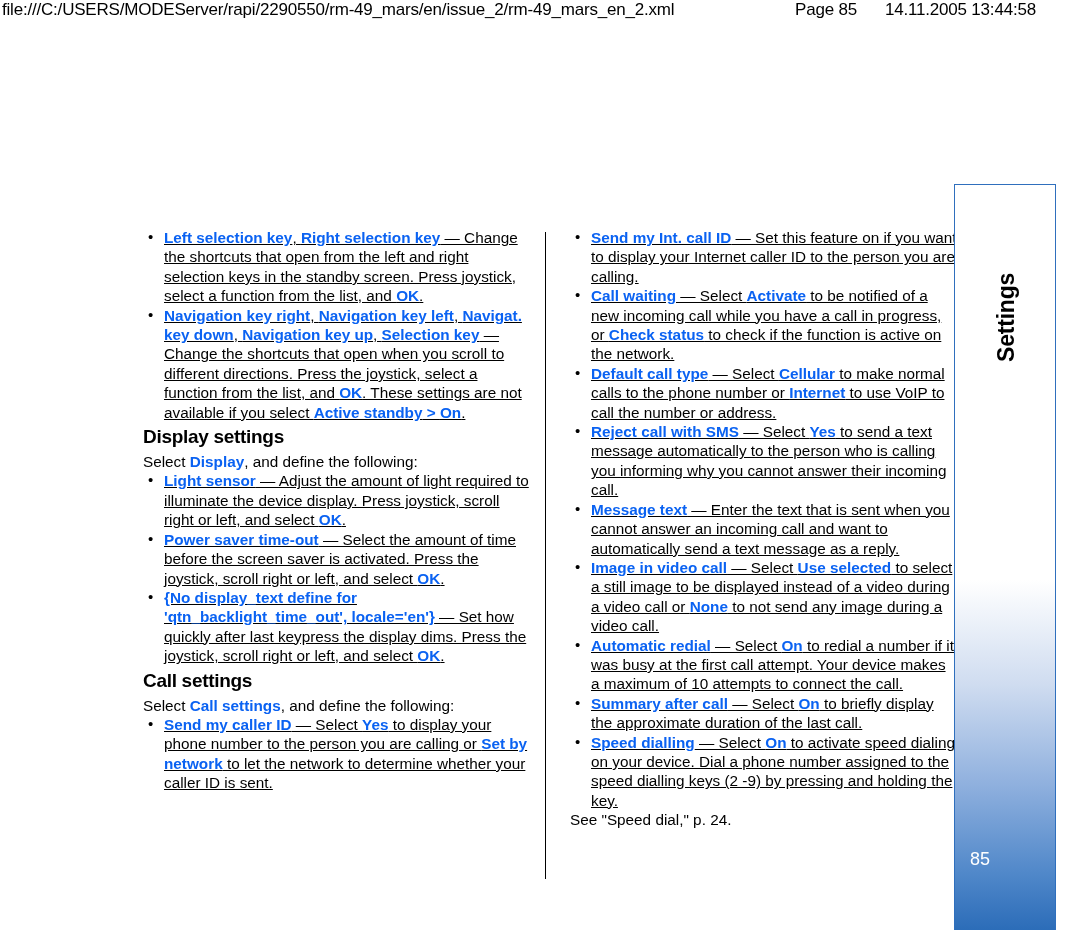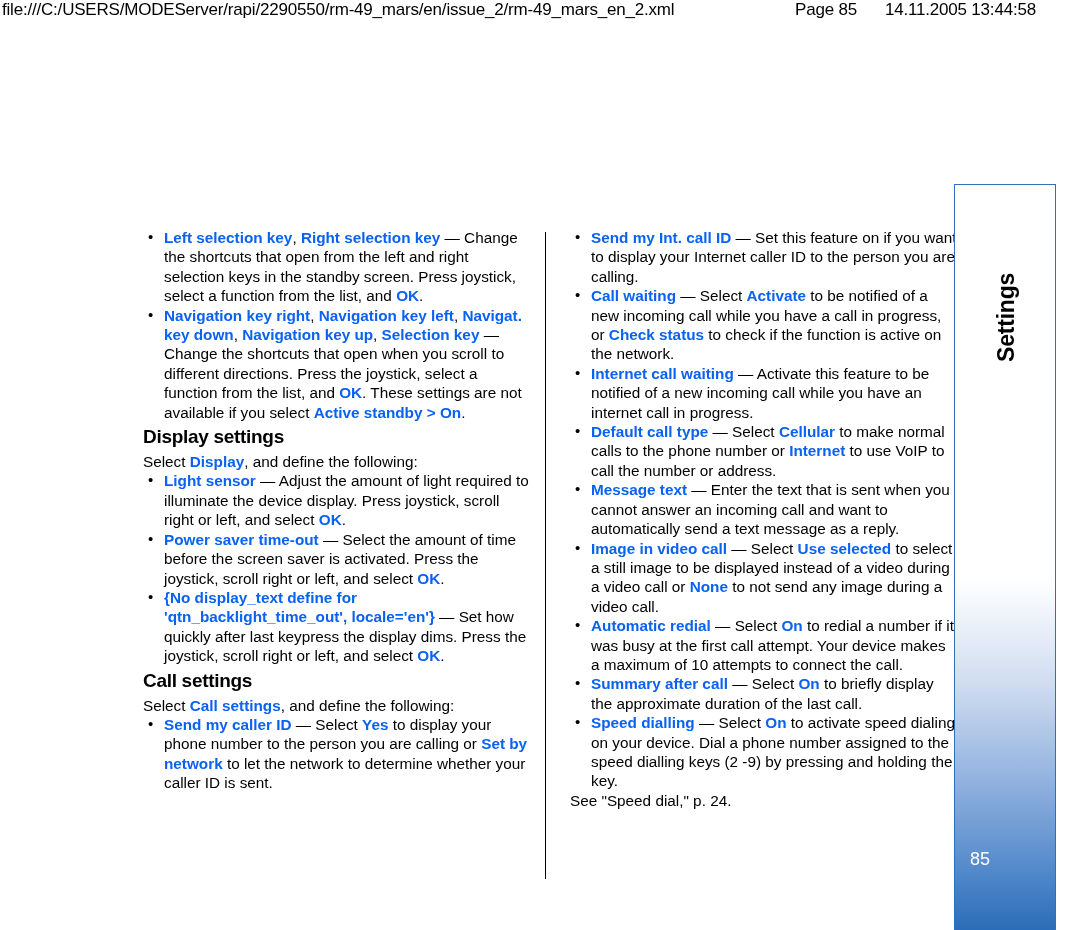--- a/index.html
+++ b/index.html
@@ -84,20 +84,21 @@
 
   ul.bullets {
     list-style: none;
     margin: 0;
     padding: 0;
   }
   ul.bullets > li {
     position: relative;
     padding-left: 21px;
     margin: 0 0 0 0;
+    text-decoration: underline;
   }
   ul.bullets > li::before {
     content: "\2022";
     position: absolute;
     left: 5px;
     top: -1px;
     font-size: 15px;
     line-height: 19.4px;
     color: #000;
   }
@@ -207,22 +208,22 @@
       <li><span class="kw">Send my caller ID</span><span class="plain"> — Select </span><span class="kw">Yes</span><span class="plain"> to display your phone number to the person you are calling or </span><span class="kw">Set by network</span><span class="plain"> to let the network to determine whether your caller ID is sent.</span></li>
     </ul>
 
   </div>
 
   <div class="col col-right">
 
     <ul class="bullets">
       <li><span class="kw">Send my Int. call ID</span><span class="plain"> — Set this feature on if you want to display your Internet caller ID to the person you are calling.</span></li>
       <li><span class="kw">Call waiting</span><span class="plain"> — Select </span><span class="kw">Activate</span><span class="plain"> to be notified of a new incoming call while you have a call in progress, or </span><span class="kw">Check status</span><span class="plain"> to check if the function is active on the network.</span></li>
-      <li><span class="kw">Internet call waiting</span><span class="plain"> — Activate this feature to be notified of a new incoming call while you have an internet call in progress.</span></li>
       <li><span class="kw">Default call type</span><span class="plain"> — Select </span><span class="kw">Cellular</span><span class="plain"> to make normal calls to the phone number or </span><span class="kw">Internet</span><span class="plain"> to use VoIP to call the number or address.</span></li>
+      <li><span class="kw">Reject call with SMS</span><span class="plain"> — Select </span><span class="kw">Yes</span><span class="plain"> to send a text message automatically to the person who is calling you informing why you cannot answer their incoming call.</span></li>
       <li><span class="kw">Message text</span><span class="plain"> — Enter the text that is sent when you cannot answer an incoming call and want to automatically send a text message as a reply.</span></li>
       <li><span class="kw">Image in video call</span><span class="plain"> — Select </span><span class="kw">Use selected</span><span class="plain"> to select a still image to be displayed instead of a video during a video call or </span><span class="kw">None</span><span class="plain"> to not send any image during a video call.</span></li>
       <li><span class="kw">Automatic redial</span><span class="plain"> — Select </span><span class="kw">On</span><span class="plain"> to redial a number if it was busy at the first call attempt. Your device makes a maximum of 10 attempts to connect the call.</span></li>
       <li><span class="kw">Summary after call</span><span class="plain"> — Select </span><span class="kw">On</span><span class="plain"> to briefly display the approximate duration of the last call.</span></li>
       <li><span class="kw">Speed dialling</span><span class="plain"> — Select </span><span class="kw">On</span><span class="plain"> to activate speed dialing on your device. Dial a phone number assigned to the speed dialling keys (2 -9) by pressing and holding the key.</span></li>
     </ul>
 
     <p class="para note">See "Speed dial," p. 24.</p>
 
   </div>

